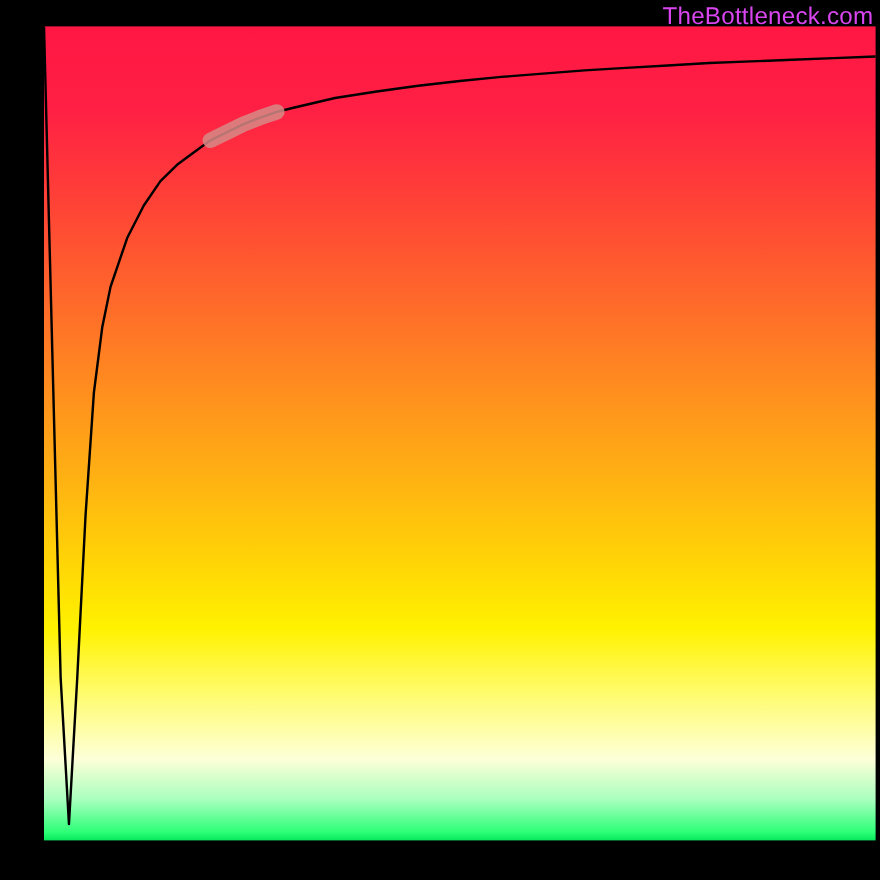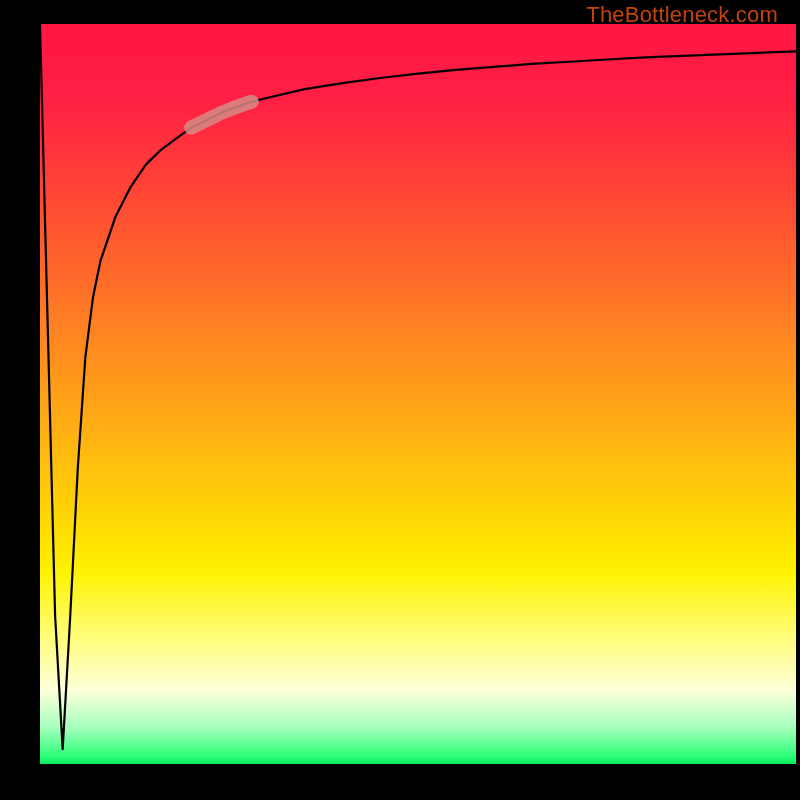--- a/index.html
+++ b/index.html
@@ -36,22 +36,22 @@
       #fffc6e 82%,
       #fdffd8 90%,
       #a8ffbe 95%,
       #2cff77 99%,
       #07e85a 100%
     );
   }
   .attribution {
     position: absolute;
     top: 2px;
-    right: 22px;
-    color: #c2410c;
+    right: 6px;
+    color: #d946ef;
     font-size: 22px;
     letter-spacing: 0.2px;
     user-select: none;
   }
   svg.curve {
     position: absolute;
     left: 0;
     top: 0;
     width: 756px;
     height: 740px;

